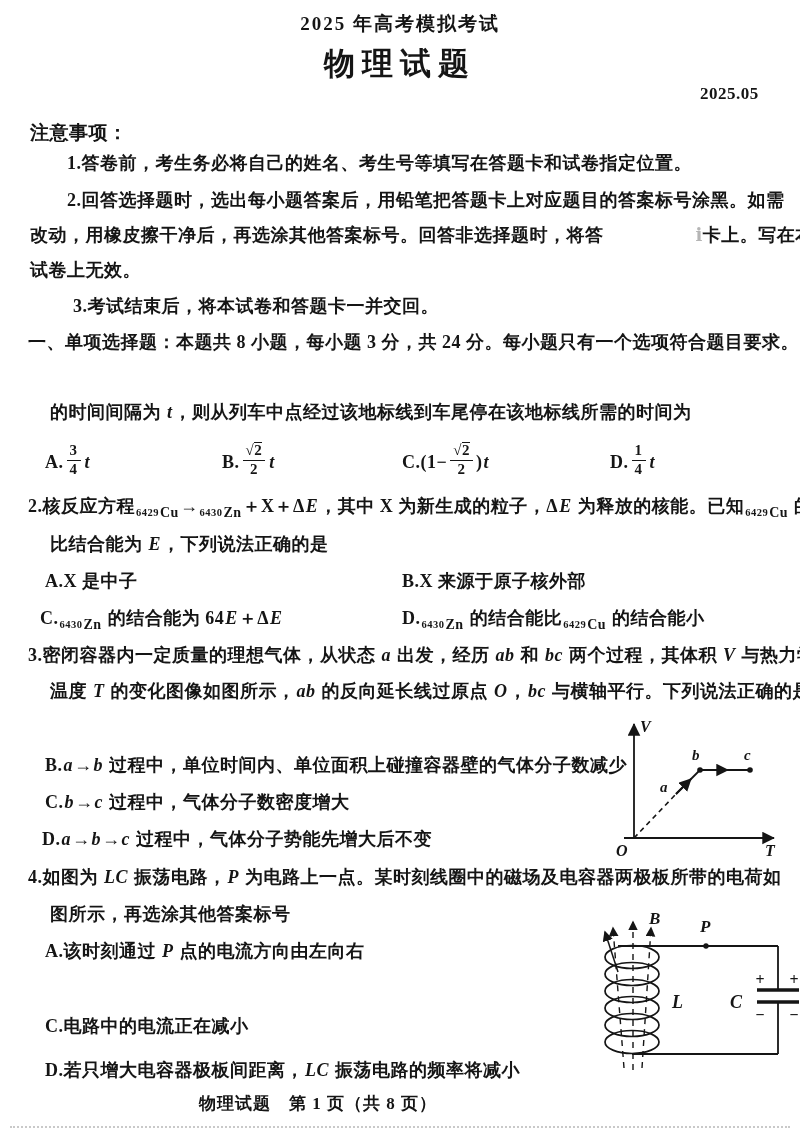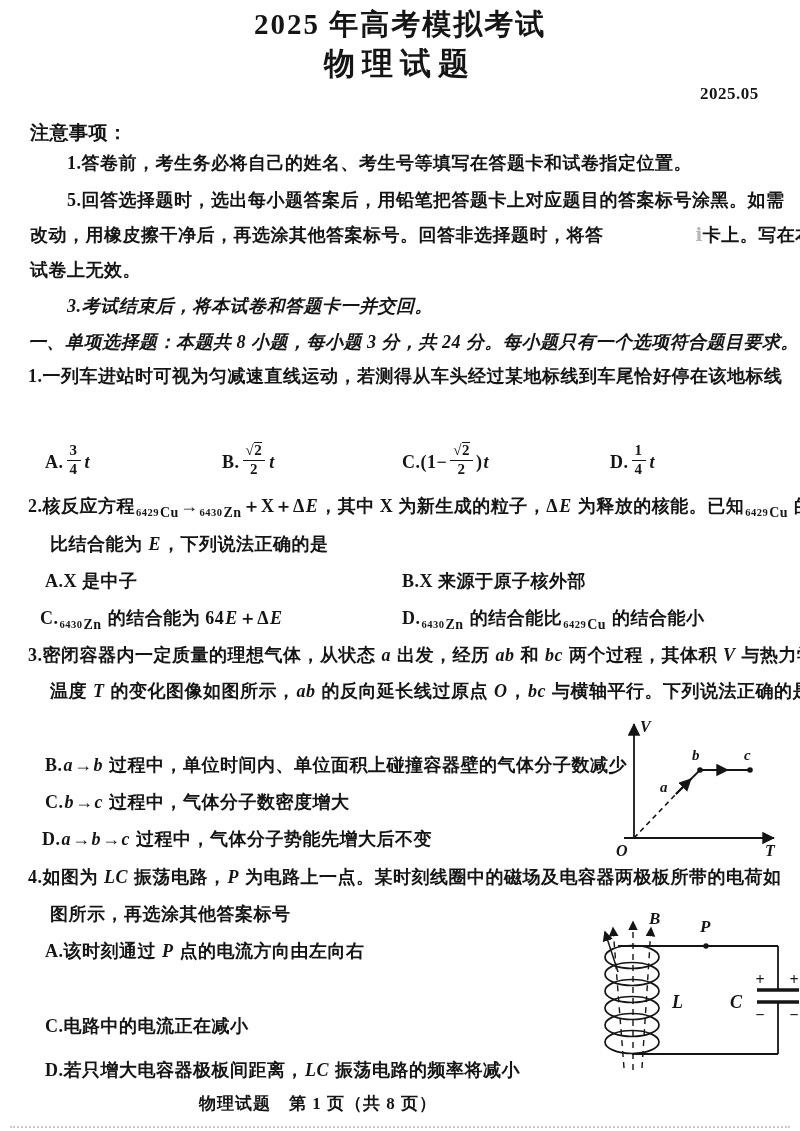--- a/index.html
+++ b/index.html
@@ -1,25 +1,25 @@
 <!DOCTYPE html>
 <html><head>
 <meta charset="utf-8">
 <style>
   html,body{margin:0;padding:0;background:#e8e8e8;}
   .page{
     position:relative;width:800px;height:1131px;margin:0 auto;background:#ffffff;
     font-family:"Liberation Serif","DejaVu Serif",serif;color:#151515;overflow:hidden;
   }
   .ln{position:absolute;white-space:nowrap;font-size:18px;line-height:24px;font-weight:600;letter-spacing:0.5px;}
-  .title1{width:800px;left:0;text-align:center;font-size:29px;font-weight:700;letter-spacing:2px;}
+  .title1{width:800px;left:0;text-align:center;font-size:19px;font-weight:700;letter-spacing:2px;}
   .title2{width:800px;left:0;text-align:center;font-size:31px;font-weight:800;letter-spacing:7px;}
   .date{font-size:17px;font-weight:600;}
   .hd{font-size:19px;font-weight:800;}
-  .sect{font-weight:800;font-style:italic;}
+  .sect{font-weight:800;}
   .footer{width:636px;left:0;text-align:center;font-size:17px;font-weight:700;letter-spacing:1px;}
   .optrow{display:flex;align-items:center;height:48px;}
   
   .seg-i{font-style:italic;font-family:"Liberation Serif","DejaVu Serif",serif;padding:0 1px;}
   .seg-gap{display:inline-block;height:1px;}
   .seg-faint{color:#b5b5b5;}
   .frac{display:inline-flex;flex-direction:column;align-items:center;vertical-align:middle;
         line-height:1.05;font-size:15px;margin:0 3px;transform:translateY(-2px);font-weight:600;}
   .frac .fn{padding:0 3px 1px 3px;border-bottom:1.7px solid #151515;display:inline-flex;align-items:flex-end;}
   .frac .fd{padding-top:1px;}
@@ -36,28 +36,28 @@
 <body>
 
 <div class="page">
 
   <div class="ln title1" style="top:12px;">2025 年高考模拟考试</div>
   <div class="ln title2" style="top:52px;">物理试题</div>
   <div class="ln date" style="left:700px;top:82px;">2025.05</div>
 
   <div class="ln hd" style="left:30px;top:121px;">注意事项：</div>
   <div class="ln" style="left:67px;top:151px;">1.答卷前，考生务必将自己的姓名、考生号等填写在答题卡和试卷指定位置。</div>
-  <div class="ln" style="left:67px;top:188px;">5.回答选择题时，选出每小题答案后，用铅笔把答题卡上对应题目的答案标号涂黑。如需</div>
+  <div class="ln" style="left:67px;top:188px;">2.回答选择题时，选出每小题答案后，用铅笔把答题卡上对应题目的答案标号涂黑。如需</div>
   <div class="ln" style="left:30px;top:223px;"><span class="seg-t">改动，用橡皮擦干净后，再选涂其他答案标号。回答非选择题时，将答</span><span class="seg-gap" style="width: 92px;"></span><span class="seg-faint">ⅰ</span><span class="seg-t">卡上。写在本</span></div>
   <div class="ln" style="left:30px;top:258px;">试卷上无效。</div>
-  <div class="ln" style="left:67px;top:294px;font-style:italic;">3.考试结束后，将本试卷和答题卡一并交回。</div>
+  <div class="ln" style="left:73px;top:294px;">3.考试结束后，将本试卷和答题卡一并交回。</div>
 
   <div class="ln sect" style="left:28px;top:330px;">一、单项选择题：本题共 8 小题，每小题 3 分，共 24 分。每小题只有一个选项符合题目要求。</div>
 
-  <div class="ln" style="left:28px;top:364px;"><span class="seg-t">1.一列车进站时可视为匀减速直线运动，若测得从车头经过某地标线到车尾恰好停在该地标线</span></div>
+  <div class="ln" style="left:50px;top:400px;"><span class="seg-t">的时间间隔为 </span><span class="seg-i">t</span><span class="seg-t">，则从列车中点经过该地标线到车尾停在该地标线所需的时间为</span></div>
   <div class="ln optrow" style="left:45px;top:438px;">
       <span class="seg-t">A.</span>
       <span class="frac">
         <span class="fn">3</span>
         <span class="fd">4</span>
       </span>
       <span class="seg-i">t</span>
     </div>
   <div class="ln optrow" style="left:222px;top:438px;">
       <span class="seg-t">B.</span>

